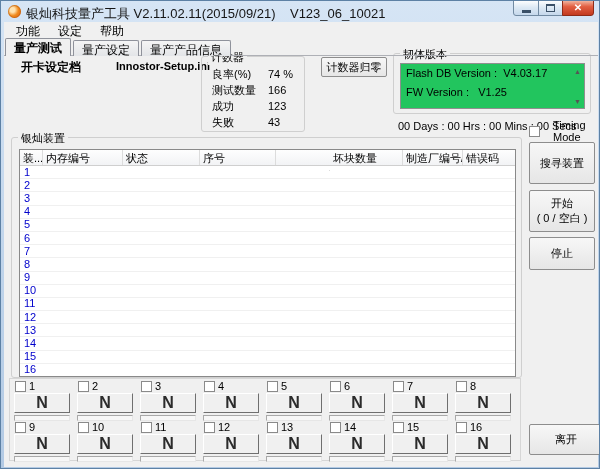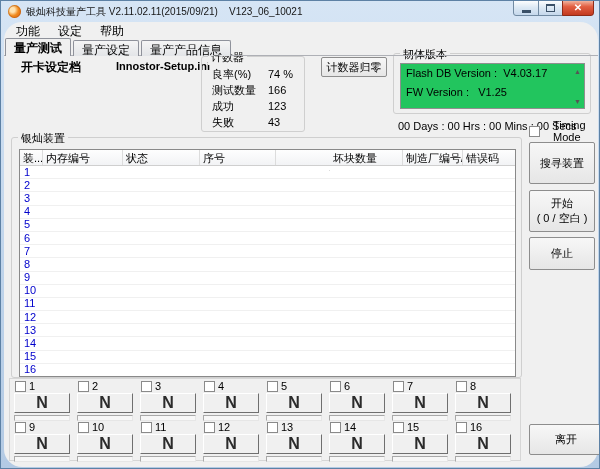--- a/index.html
+++ b/index.html
@@ -9,33 +9,33 @@
     font-family:"Liberation Sans",sans-serif;
     border:1px solid #5d81a5;
     background:linear-gradient(#d6e5f5,#bed3ea 60%,#b3cae4);
     overflow:hidden;
   }
   
   .titlebar{position:absolute;left:0;top:0;width:100%;height:21px;}
   .app-icon{position:absolute;left:7px;top:4px;width:13px;height:13px;border-radius:50%;
     background:radial-gradient(circle at 35% 38%, #ffe3b0 0 20%, #f08a1d 50%, #d9540e 100%);
     box-shadow:0 0 0 1px rgba(180,90,10,.55) inset;}
-  .wtitle{position:absolute;left:25px;top:4px;font-size:10px;color:#151515;white-space:pre;}
+  .wtitle{position:absolute;left:25px;top:4px;font-size:13px;color:#151515;white-space:pre;}
   .winbtns{position:absolute;top:-1px;right:5px;display:flex;}
   .wbtn{height:16px;border:1px solid #718aa2;background:linear-gradient(#fcfdfe,#dde9f4 45%,#c5d8ec);
     display:flex;align-items:center;justify-content:center;}
   .wbtn.min{width:26px;border-radius:0 0 0 3px;}
   .wbtn.max{width:25px;margin-left:-1px;}
   .wbtn.close{width:32px;margin-left:-1px;border-radius:0 0 3px 0;
     background:linear-gradient(#f0b39e,#e25f42 40%,#c23a20);border-color:#8e2b18;}
   .g-min{width:9px;height:3px;background:#3a5067;margin-top:6px;}
   .g-max{width:9px;height:8px;border:1px solid #3a5067;border-top-width:2px;background:transparent;}
   .g-close{color:#fff;font-size:10px;font-weight:700;line-height:1;}
   
-  .client{position:absolute;left:3px;top:21px;width:594px;height:445px;background:#f0f0f0;font-size:11px;color:#000;border-radius:18px;}
+  .client{position:absolute;left:3px;top:21px;width:594px;height:445px;background:#f0f0f0;font-size:11px;color:#000;}
   .menubar{position:absolute;left:0;top:0;width:100%;height:16px;display:flex;padding-left:3px;}
   .menu-item{padding:1px 9px 0;font-size:12px;cursor:default;}
   .tabline{position:absolute;left:0;top:33px;width:100%;height:1px;background:#aeb0b6;z-index:1;}
   .tabbar{position:absolute;left:1px;top:16px;height:18px;display:flex;align-items:flex-end;z-index:2;}
   .tab{height:16px;padding:1px 8px 0;font-size:12px;border:1px solid #8f929b;border-bottom:none;
     background:linear-gradient(#f5f5f5,#e3e5e8);margin-right:2px;border-radius:2px 2px 0 0;white-space:nowrap;}
   .tab.active{height:18px;background:#f0f0f0;font-weight:700;z-index:3;}
   .cfg-label{position:absolute;left:17px;top:37px;font-weight:700;font-size:12px;}
   .cfg-value{position:absolute;left:92px;top:38px;font-weight:700;font-size:11px;padding-left:20px;}
   

